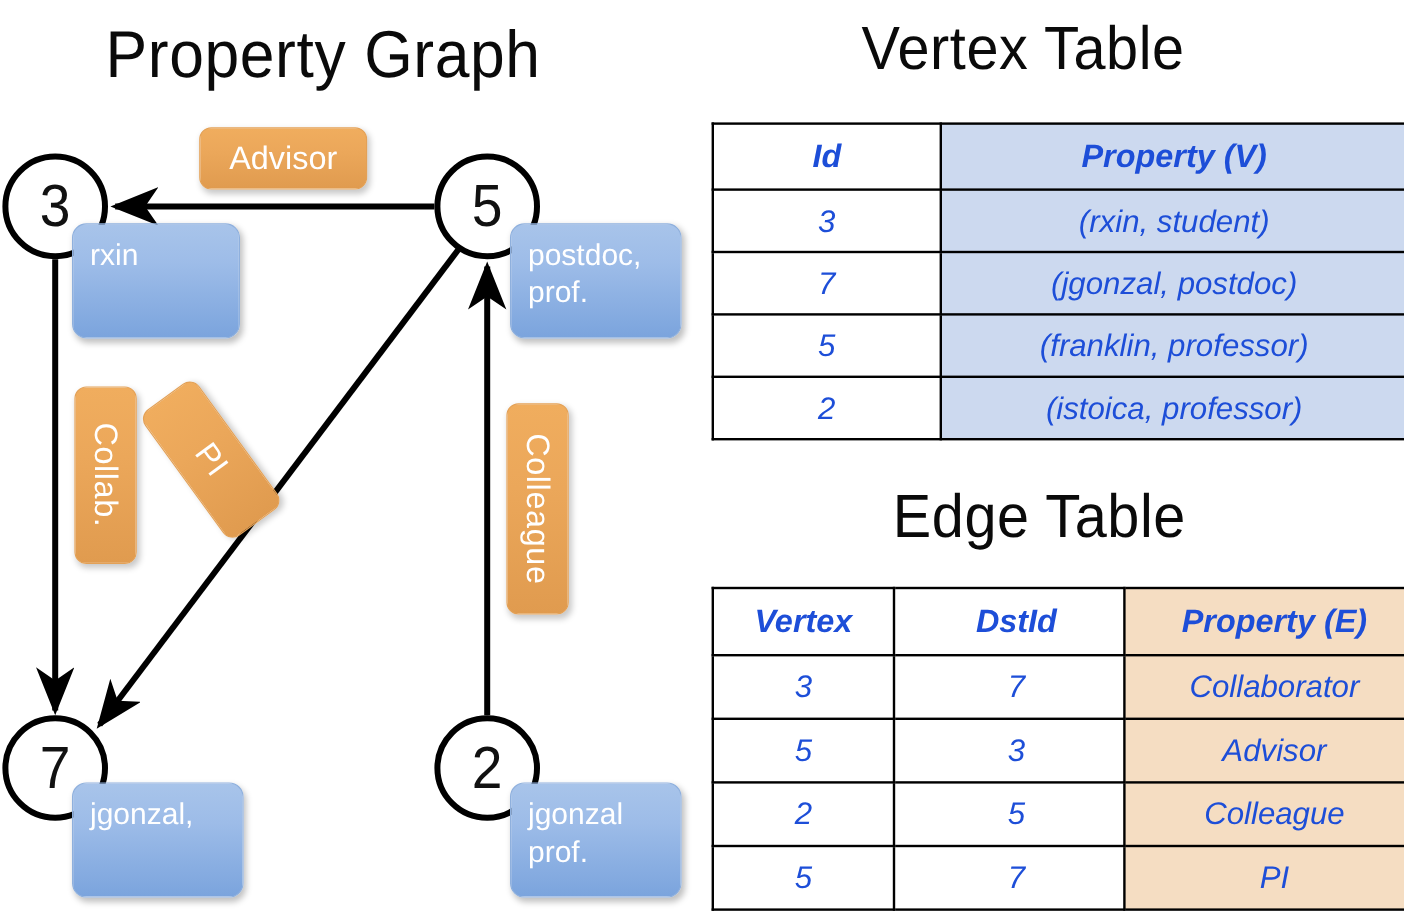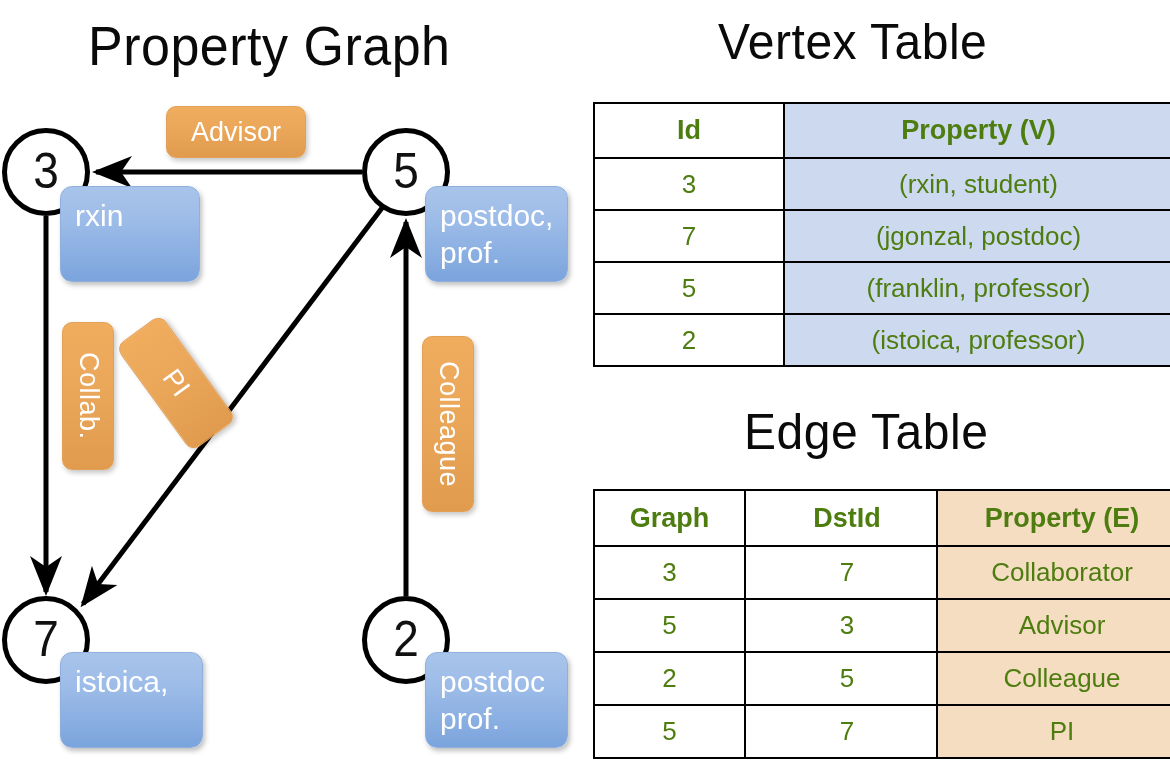--- a/index.html
+++ b/index.html
@@ -72,21 +72,21 @@
   .prop-box {
     position: absolute;
     box-sizing: border-box;
     border-radius: 12px;
     background: linear-gradient(to bottom, #a8c4ea 0%, #9dbce8 35%, #7ba4dd 100%);
     border: 1px solid #8fb0dd;
     box-shadow: 2px 3px 5px rgba(0,0,0,0.25);
     color: #ffffff;
     font-family: "Liberation Sans", sans-serif;
     font-weight: 300;
-    font-size: 30px;
+    font-size: 25px;
     line-height: 1.22;
     padding: 11px 0 7px 14px;
     z-index: 4;
   }
   #prop-rxin     { left: 60px;  top: 186px; width: 140px; height: 96px; }
   #prop-franklin { left: 425px; top: 186px; width: 143px; height: 96px; }
   #prop-jgonzal  { left: 60px;  top: 652px; width: 143px; height: 96px; }
   #prop-istoica  { left: 425px; top: 652px; width: 143px; height: 96px; }
 
   
@@ -129,22 +129,23 @@
     position: absolute;
     border-collapse: collapse;
     table-layout: fixed;
     font-family: "Liberation Sans", sans-serif;
   }
   .data-table td, .data-table th {
     border: 2px solid #000;
     text-align: center;
     vertical-align: middle;
     font-weight: 300;
-    color: #4d7c0f;
+    color: #1d4ed8;
     padding: 0;
+    font-style: italic;
   }
   .data-table th {
     font-weight: 700;
     letter-spacing: 0px;
   }
 
   
   #vertex-table { left: 593px; top: 102px; width: 575px; }
   #vertex-table th { height: 53px; font-size: 27px; }
   #vertex-table td { height: 50px; font-size: 26px; }
@@ -202,24 +203,24 @@
   </div>
 
   <div class="prop-box" id="prop-rxin">
     <div>rxin</div>
   </div>
   <div class="prop-box" id="prop-franklin">
     <div>postdoc,</div>
     <div>prof.</div>
   </div>
   <div class="prop-box" id="prop-jgonzal">
-    <div>istoica,</div>
+    <div>jgonzal,</div>
   </div>
   <div class="prop-box" id="prop-istoica">
-    <div>postdoc</div>
+    <div>jgonzal</div>
     <div>prof.</div>
   </div>
 
   <div class="edge-box" id="edge-advisor">
     <span>Advisor</span>
   </div>
   <div class="edge-box edge-box-vert" id="edge-collab">
     <span class="vert-text">Collab.</span>
   </div>
   <div class="edge-box edge-box-vert" id="edge-pi">
@@ -253,21 +254,21 @@
     <tr>
       <td class="col-id">2</td>
       <td class="col-prop">(istoica, professor)</td>
     </tr>
   </tbody>
 </table>
 
 <table class="data-table" id="edge-table">
   <thead>
     <tr>
-      <th class="col-src">Graph</th>
+      <th class="col-src">Vertex</th>
       <th class="col-dst">DstId</th>
       <th class="col-eprop">Property (E)</th>
     </tr>
   </thead>
   <tbody>
     <tr>
       <td class="col-src">3</td>
       <td class="col-dst">7</td>
       <td class="col-eprop">Collaborator</td>
     </tr>

